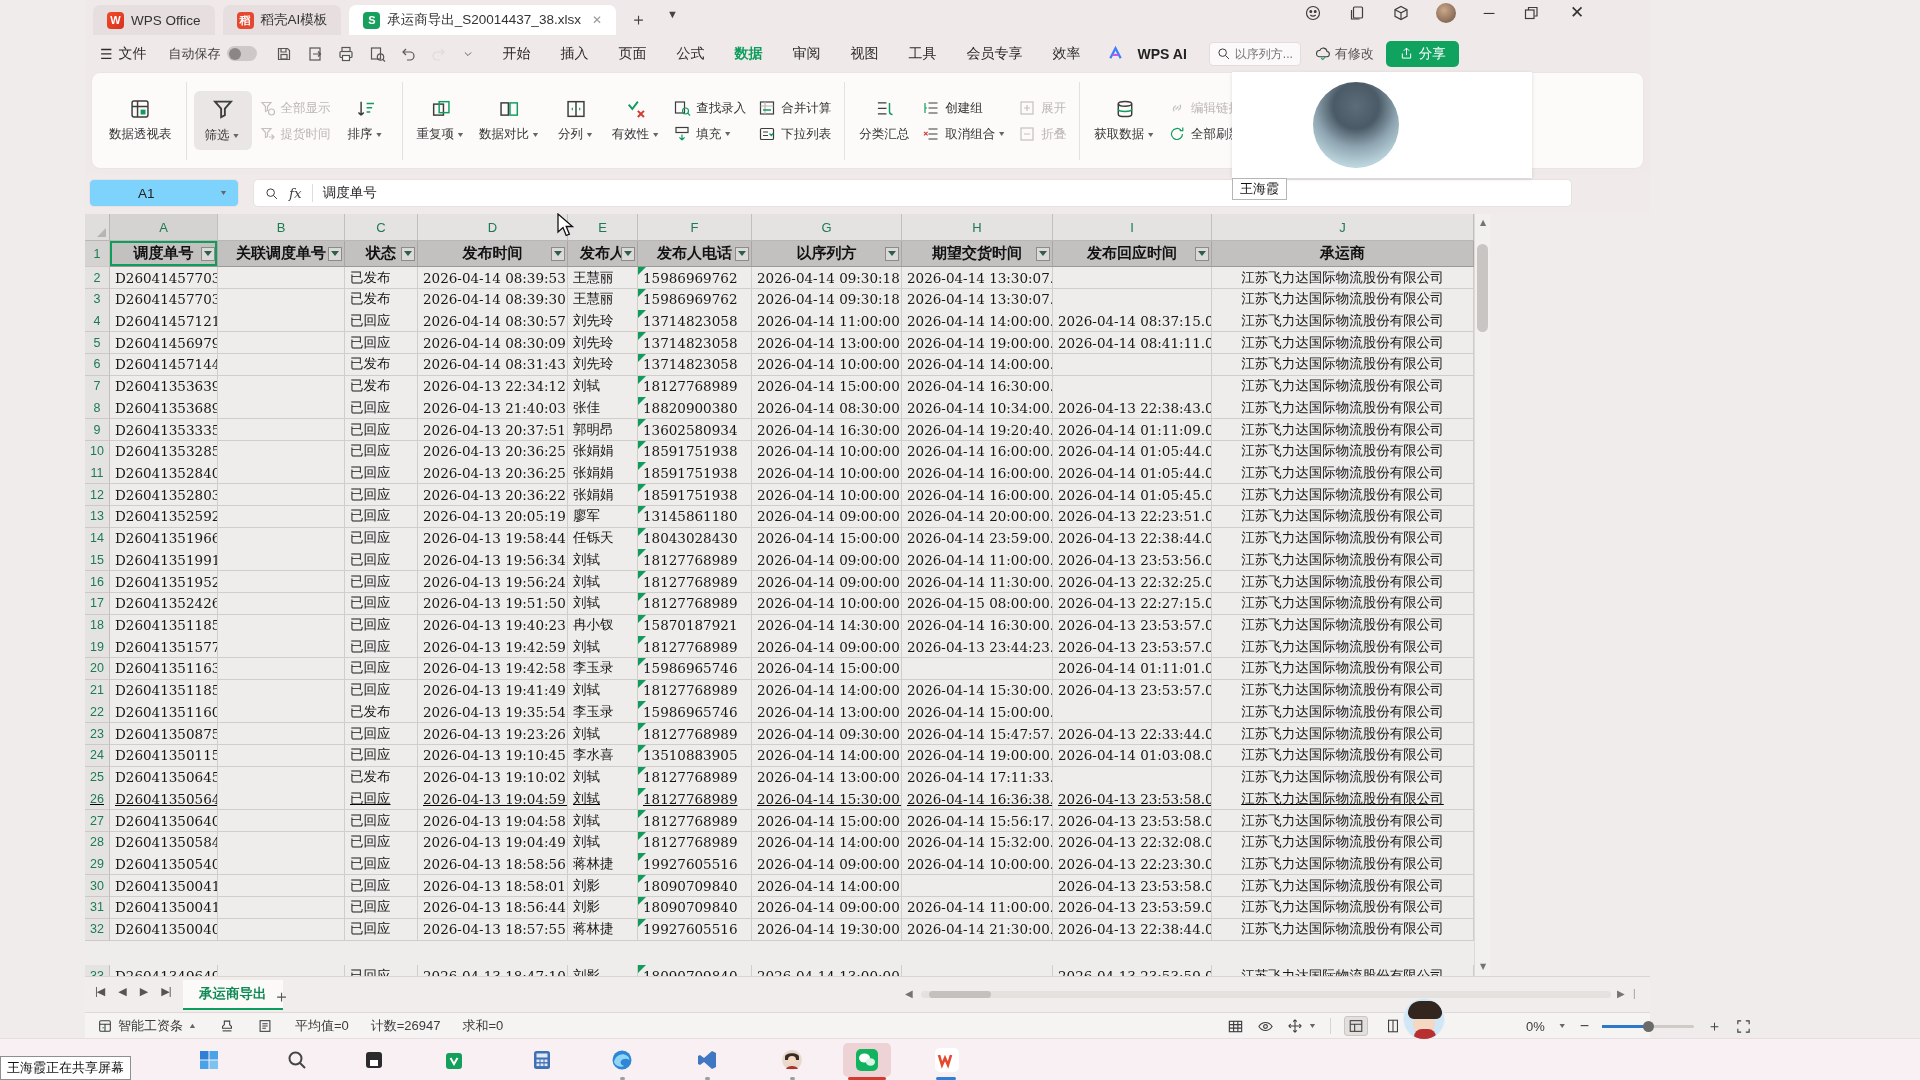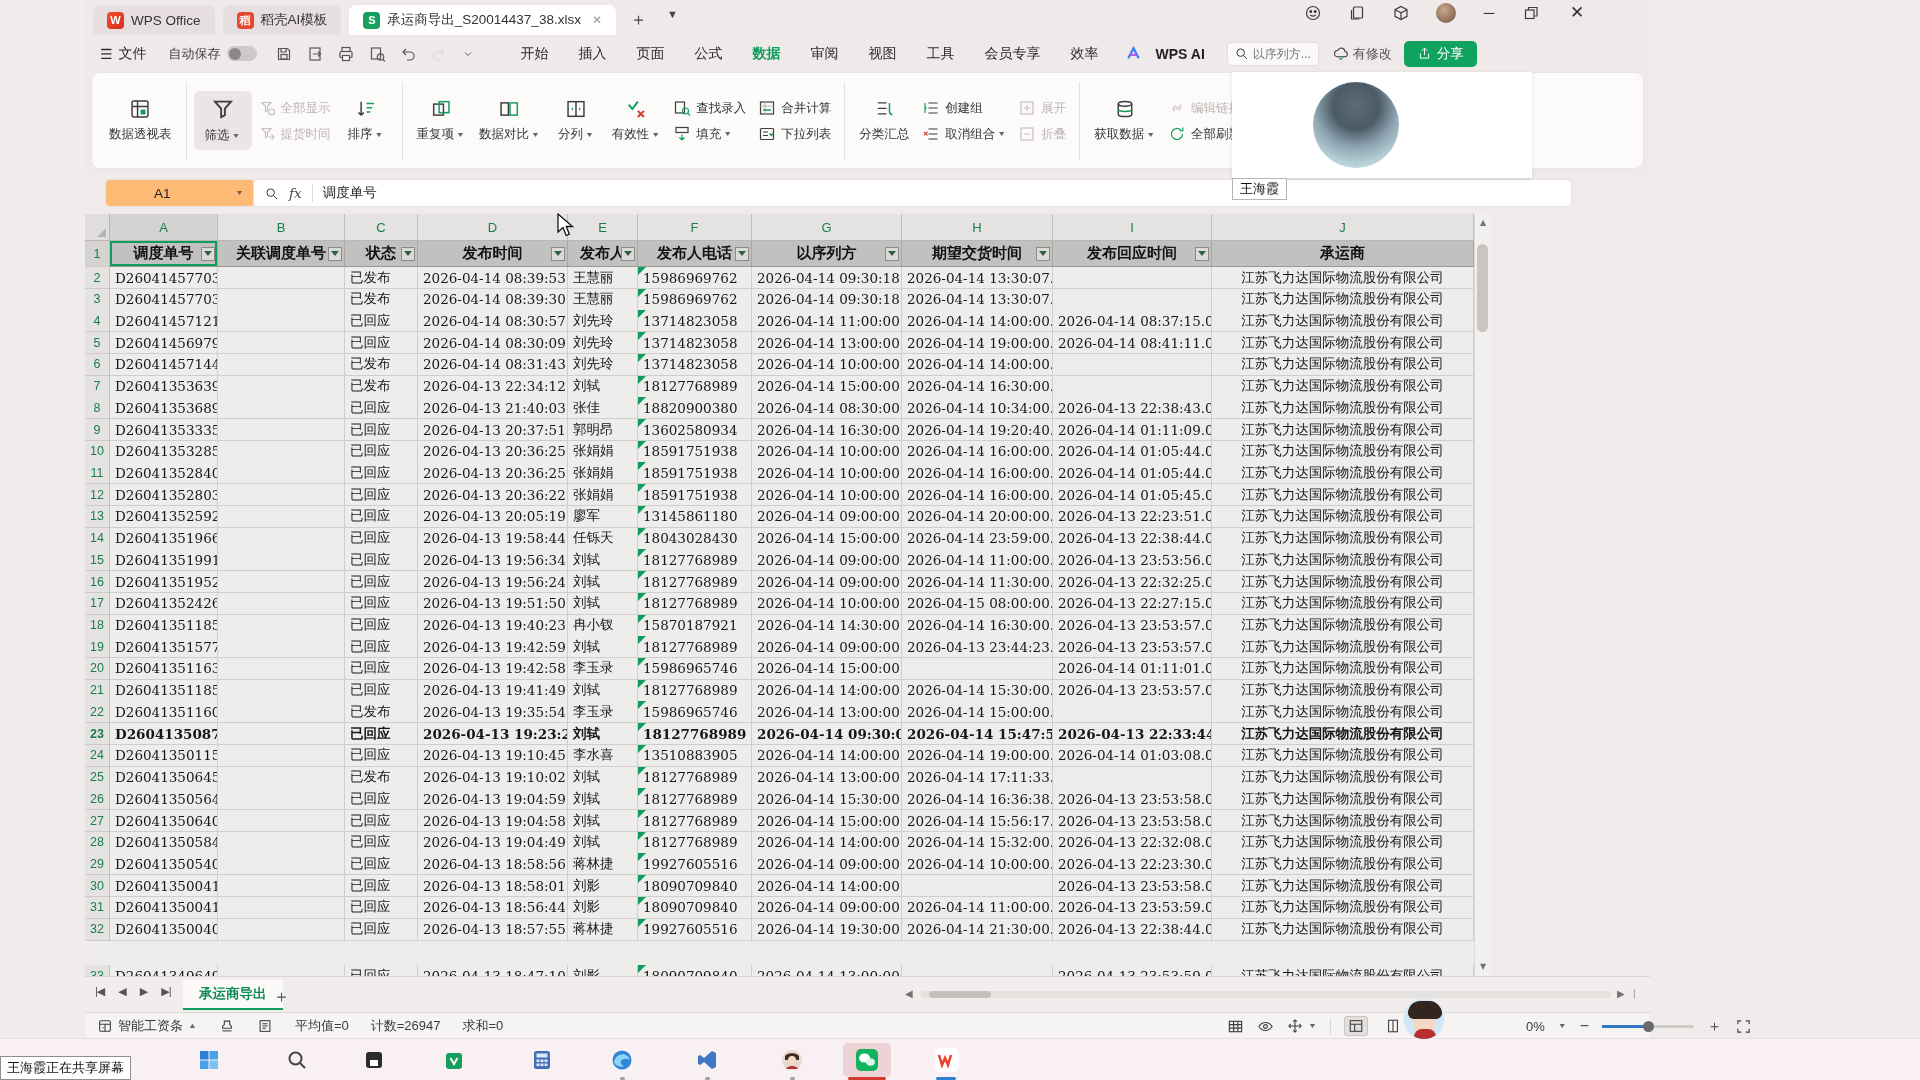--- a/index.html
+++ b/index.html
@@ -21,21 +21,21 @@
 
   
   .menubar { position:absolute; left:85px; top:37px; width:1565px; height:33px; background:#f0e9e9; display:flex; align-items:center; font-size:14px; color:#2c2c2c; }
   .hamb { display:flex; align-items:center; gap:6px; margin-left:15px; font-size:14px; }
   .autosave { display:flex; align-items:center; gap:6px; margin-left:22px; color:#444; font-size:13px; }
   .toggle { width:30px; height:15px; border-radius:8px; background:#cfc8c8; position:relative; }
   .toggle .knob { position:absolute; left:2px; top:1.5px; width:12px; height:12px; border-radius:50%; background:#8d8686; }
   .qat { display:flex; align-items:center; gap:13px; margin-left:18px; }
   .qat .qi { opacity:.85; }
   .qat .qi.dis { opacity:.35; }
-  .menus { display:flex; gap:30px; margin-left:46px; }
+  .menus { display:flex; gap:30px; margin-left:28px; }
   .menu-item { color:#2c2c2c; }
   .menu-item.active { color:#0f9d5d; font-weight:bold; }
   .wpsai { display:flex; align-items:center; gap:14px; margin-left:26px; font-weight:bold; color:#222; }
   .msearch { margin-left:22px; width:92px; height:24px; background:#fbf9f9; border:1px solid #e3dcdc; border-radius:4px; display:flex; align-items:center; padding:0 6px; gap:4px; }
   .msearch input { border:none; outline:none; background:transparent; width:64px; font-size:12px; color:#555; }
   .modified { display:flex; align-items:center; gap:4px; color:#555; font-size:13px; margin-left:14px; }
   .sharebtn { margin-left:12px; background:#10a35f; color:#fff; border:none; border-radius:5px; height:26px; padding:0 13px; font-size:13.5px; display:flex; align-items:center; gap:5px; }
 
   
   .ribbonzone { position:absolute; left:85px; top:70px; width:1565px; height:104px; background:#f0e9e9; }
@@ -45,21 +45,21 @@
   .rbig.active { background:#e9e6e5; }
   .rlabel { font-size:12.5px; color:#333; white-space:nowrap; display:flex; align-items:center; gap:2px; }
   .caret { font-size:9px; color:#666; transform:scaleY(.8); }
   .rstack { display:flex; flex-direction:column; gap:8px; padding:0 6px; }
   .rsmall { display:flex; align-items:flex-end; gap:5px; font-size:12.5px; color:#333; white-space:nowrap; }
   .rsmall.dis, .rbig.dis .rlabel, .rsmall.dis .rlabel { color:#bcb6b4; }
   .dis svg * { stroke:#c6c0be; }
 
   
   .formulabar { position:absolute; left:85px; top:174px; width:1565px; height:40px; background:#f0ebea; }
-  .namebox { position:absolute; left:20px; top:5px; width:150px; height:28px; background:#fdba74; border:1px solid #e7e1e1; border-radius:5px; display:flex; align-items:center; justify-content:space-between; padding:0 10px 0 48px; font-size:13.5px; color:#222; }
+  .namebox { position:absolute; left:4px; top:5px; width:150px; height:28px; background:#7dd3fc; border:1px solid #e7e1e1; border-radius:5px; display:flex; align-items:center; justify-content:space-between; padding:0 10px 0 48px; font-size:13.5px; color:#222; }
   .fxfield { position:absolute; left:168px; top:5px; width:1319px; height:28px; background:#fff; border:1px solid #e7e1e1; border-radius:5px; display:flex; align-items:center; font-size:13.5px; color:#222; }
   .fxfield .fx { font-family:"DejaVu Serif", serif; font-style:italic; color:#444; margin:0 10px; }
   .fxfield .fdiv { width:1px; height:18px; background:#ddd; margin-right:10px; }
   .fxcontent { font-family:"DejaVu Serif","Liberation Serif", serif; font-size:13.5px; }
 
   
   .grid { position:absolute; left:85px; top:214px; width:1405px; height:762px; background:#efedec; overflow:hidden; font-family:"DejaVu Serif","Liberation Serif", serif; }
   .lrow { position:absolute; left:0; top:0; height:27px; display:flex; }
   .corner { width:25px; height:27px; background:#e0dedc; border-right:1px solid #b9b6b3; border-bottom:1px solid #b9b6b3; position:relative; }
   .corner::after { content:""; position:absolute; right:3px; bottom:3px; border-left:9px solid transparent; border-bottom:9px solid #b7b4b1; }
@@ -911,21 +911,21 @@
       <div class="dcell" style="width: 127px;"></div>
       <div class="dcell" style="width: 73px;">已发布</div>
       <div class="dcell" style="width: 150px;">2026-04-13 19:35:54.0</div>
       <div class="dcell" style="width: 70px;">李玉录</div>
       <div class="dcell gmark" style="width: 114px;">15986965746</div>
       <div class="dcell" style="width: 150px;">2026-04-14 13:00:00.0</div>
       <div class="dcell" style="width: 151px;">2026-04-14 15:00:00.0</div>
       <div class="dcell" style="width: 159px;"></div>
       <div class="dcell ctr" style="width: 262px;">江苏飞力达国际物流股份有限公司</div>
     </div>
-    <div class="drow" style="top: 509.12px; font-weight: bold;">
+    <div class="drow" style="top: 509.12px;">
       <div class="gut">23</div>
       <div class="dcell" style="width: 108px;">D2604135087559</div>
       <div class="dcell" style="width: 127px;"></div>
       <div class="dcell" style="width: 73px;">已回应</div>
       <div class="dcell" style="width: 150px;">2026-04-13 19:23:26.0</div>
       <div class="dcell" style="width: 70px;">刘轼</div>
       <div class="dcell gmark" style="width: 114px;">18127768989</div>
       <div class="dcell" style="width: 150px;">2026-04-14 09:30:00.0</div>
       <div class="dcell" style="width: 151px;">2026-04-14 15:47:57.0</div>
       <div class="dcell" style="width: 159px;">2026-04-13 22:33:44.0</div>
@@ -950,21 +950,21 @@
       <div class="dcell" style="width: 127px;"></div>
       <div class="dcell" style="width: 73px;">已发布</div>
       <div class="dcell" style="width: 150px;">2026-04-13 19:10:02.0</div>
       <div class="dcell" style="width: 70px;">刘轼</div>
       <div class="dcell gmark" style="width: 114px;">18127768989</div>
       <div class="dcell" style="width: 150px;">2026-04-14 13:00:00.0</div>
       <div class="dcell" style="width: 151px;">2026-04-14 17:11:33.0</div>
       <div class="dcell" style="width: 159px;"></div>
       <div class="dcell ctr" style="width: 262px;">江苏飞力达国际物流股份有限公司</div>
     </div>
-    <div class="drow" style="top: 574.28px;">
+    <div class="drow" style="top: 574.28px; text-decoration: underline;">
       <div class="gut">26</div>
       <div class="dcell" style="width: 108px;">D2604135056489</div>
       <div class="dcell" style="width: 127px;"></div>
       <div class="dcell" style="width: 73px;">已回应</div>
       <div class="dcell" style="width: 150px;">2026-04-13 19:04:59.0</div>
       <div class="dcell" style="width: 70px;">刘轼</div>
       <div class="dcell gmark" style="width: 114px;">18127768989</div>
       <div class="dcell" style="width: 150px;">2026-04-14 15:30:00.0</div>
       <div class="dcell" style="width: 151px;">2026-04-14 16:36:38.0</div>
       <div class="dcell" style="width: 159px;">2026-04-13 23:53:58.0</div>

